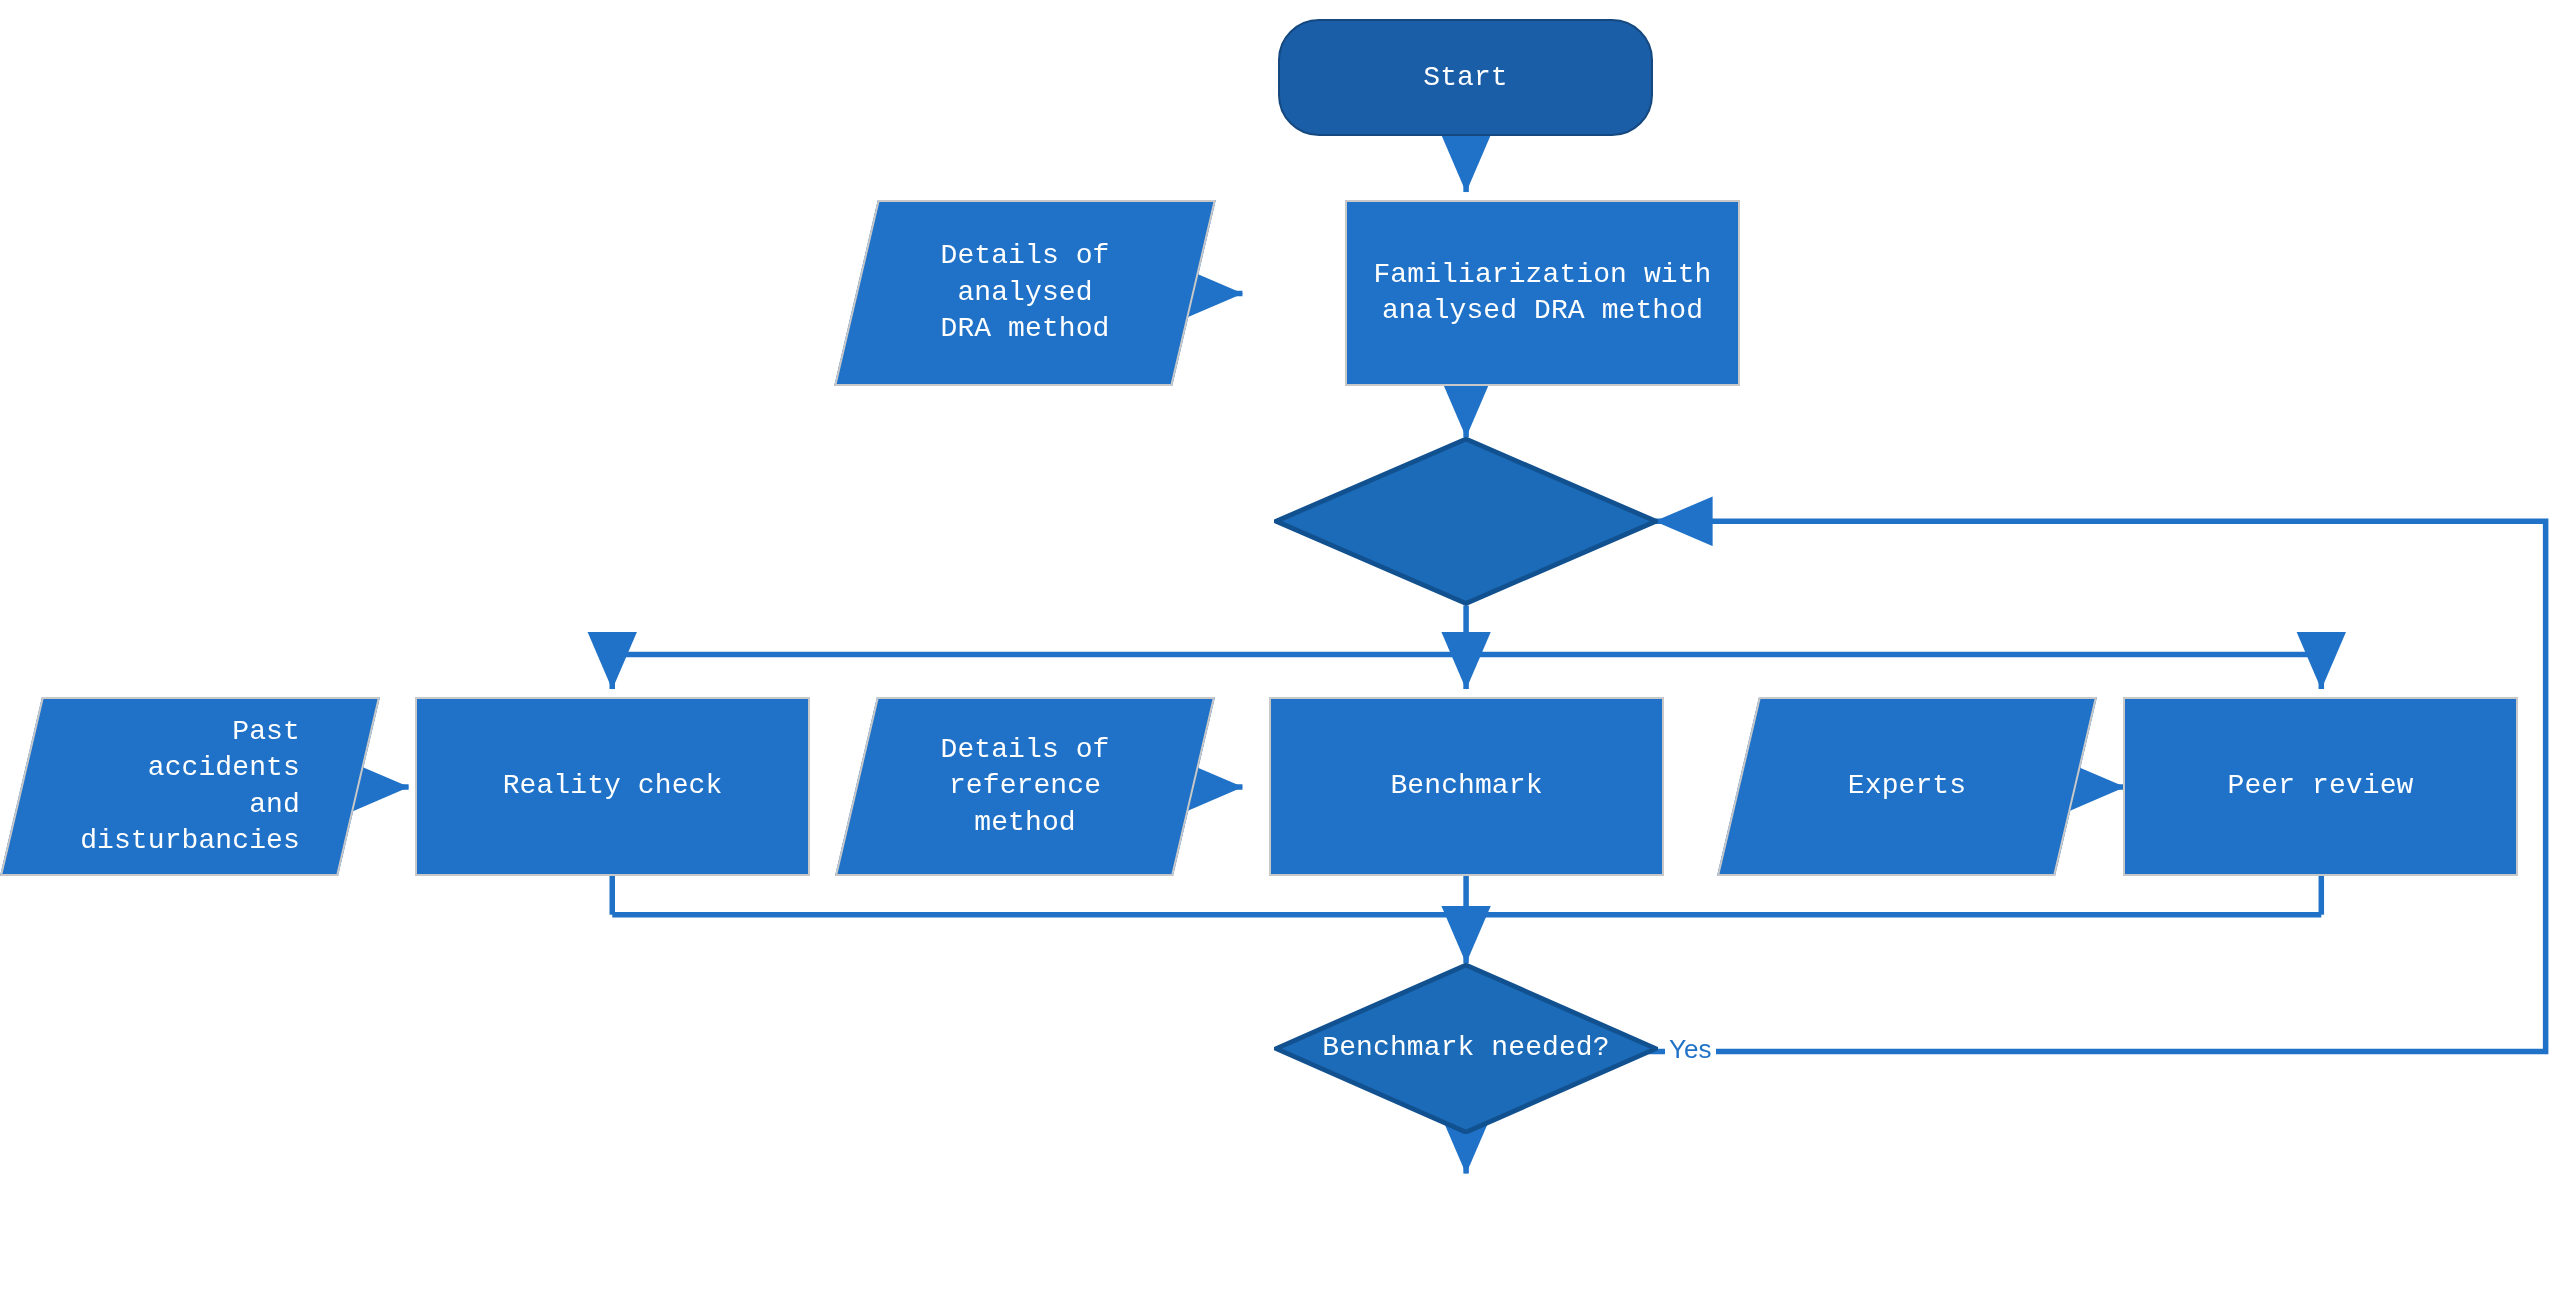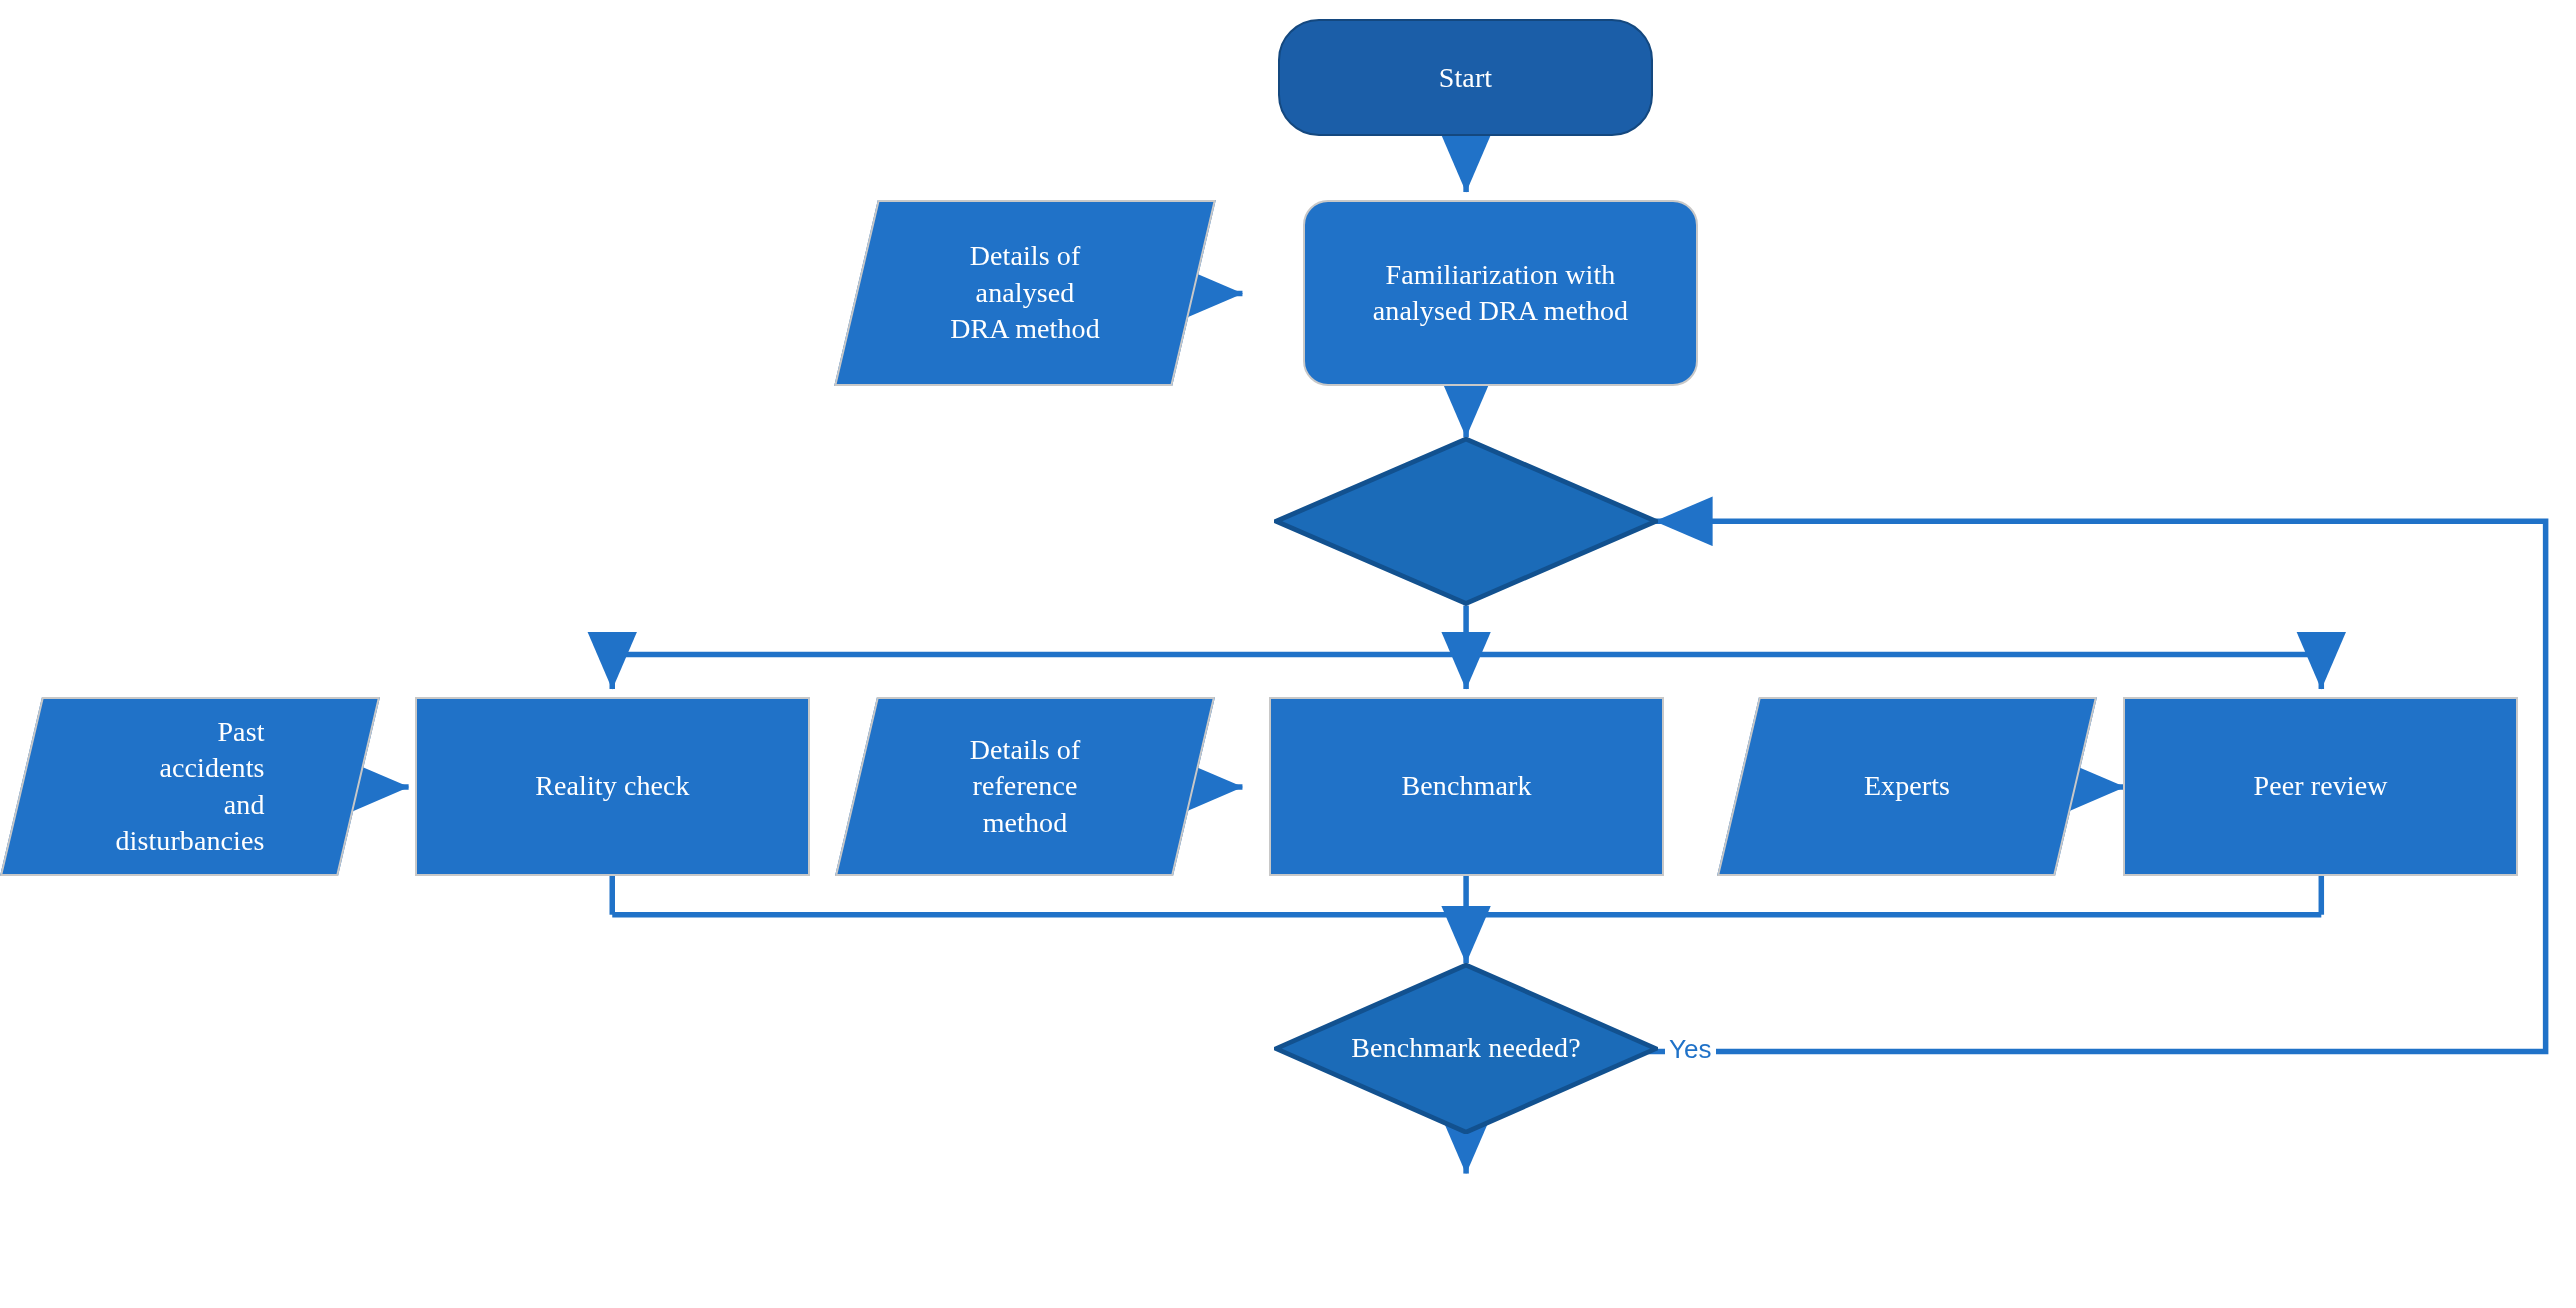--- a/index.html
+++ b/index.html
@@ -28,21 +28,21 @@
   .node {
     position: absolute;
     box-sizing: border-box;
     display: flex;
     align-items: center;
     justify-content: center;
     text-align: center;
     color: #ffffff;
     line-height: 1.30;
     letter-spacing: 0.1px;
-    font-family: Liberation Serif, serif;
+    font-family: Liberation Mono, monospace;
   }
   .node .label {
     position: relative;
     z-index: 2;
     white-space: pre-line;
     padding: 0 4.1px;
   }
   
   .terminator {
     background: #1B5EA8;
@@ -143,21 +143,21 @@
     <span class="label">Start</span>
   </div>
 
   <div class="node data-shape" style="left:856px; top:200px; width:338px; height:186px;">
     <span class="skew"></span>
     <span class="label">Details of
 analysed
 DRA method</span>
   </div>
 
-  <div class="node process" style="left:1303px; top:200px; width:395px; height:186px;border-radius:25px;">
+  <div class="node process" style="left:1345px; top:200px; width:395px; height:186px;">
     <span class="label">Familiarization with
 analysed DRA method</span>
   </div>
 
   <div class="node decision" style="left:1274px; top:437px; width:384px; height:168px;">
     <svg class="diamond" viewBox="0 0 556 244" preserveAspectRatio="none">
       <polygon points="278,3 553,122 278,241 3,122" fill="#1B6BB8" stroke="#12518F" stroke-width="7"></polygon>
     </svg>
   </div>
 

